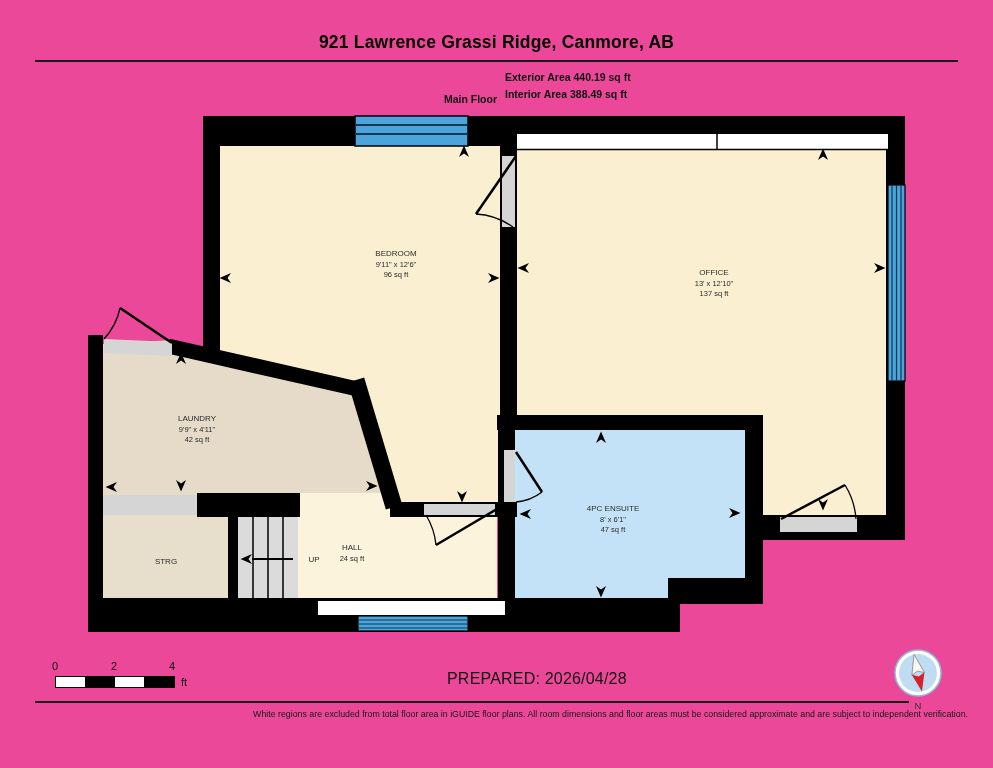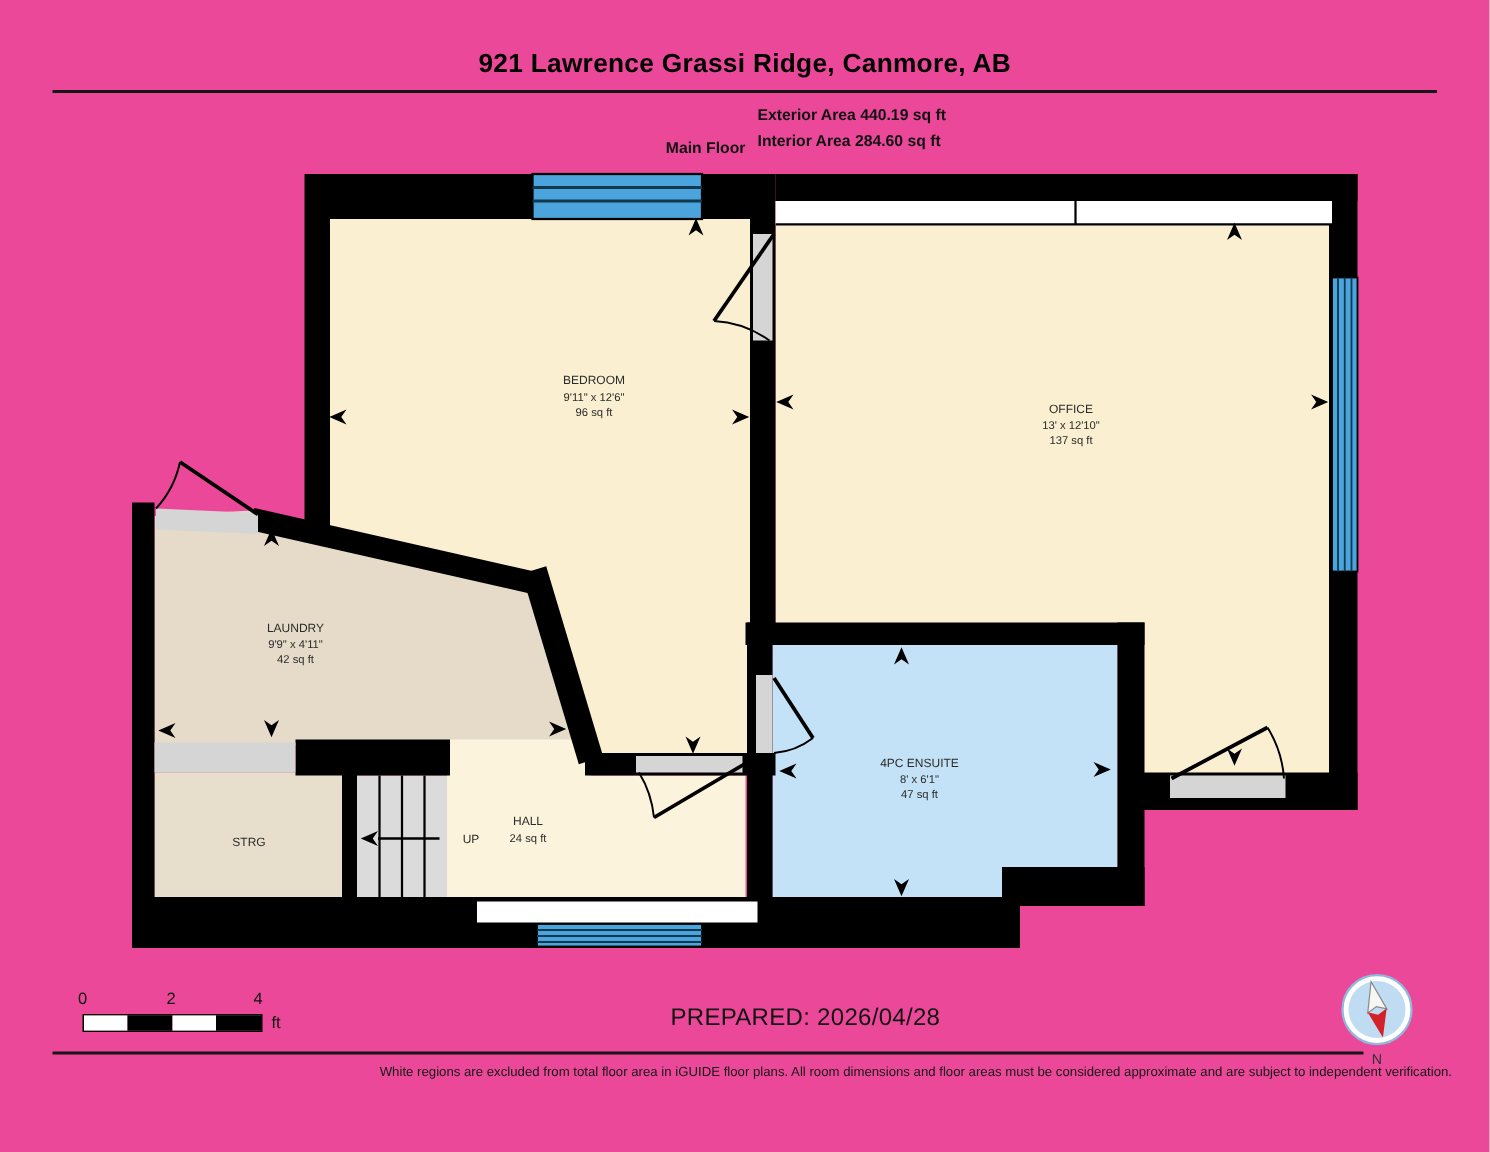--- a/index.html
+++ b/index.html
@@ -25,21 +25,21 @@
 </head>
 <body>
 
 <div class="page">
 
   <div class="abs title">921 Lawrence Grassi Ridge, Canmore, AB</div>
   <div class="abs rule"></div>
   <div class="abs floor-label">Main Floor</div>
   <div class="abs areas">
     <div>Exterior Area 440.19 sq ft</div>
-    <div>Interior Area 284.60 sq ft</div>
+    <div>Interior Area 388.49 sq ft</div>
   </div>
 
   <svg class="abs plan-svg" width="993" height="768" viewBox="0 0 993 768">
     <defs>
       <path id="arr" d="M0,-6.5 L-5,5 L0,1.5 L5,5 Z"></path>
     </defs>
 
     <g>
       <polygon fill="#FAEFD0" points="220,146 500,146 500,510 392,510 356,386 220,352"></polygon>
       <polygon fill="#FAEFD0" points="517,148 886,148 886,519 761,519 761,430 517,430"></polygon>

